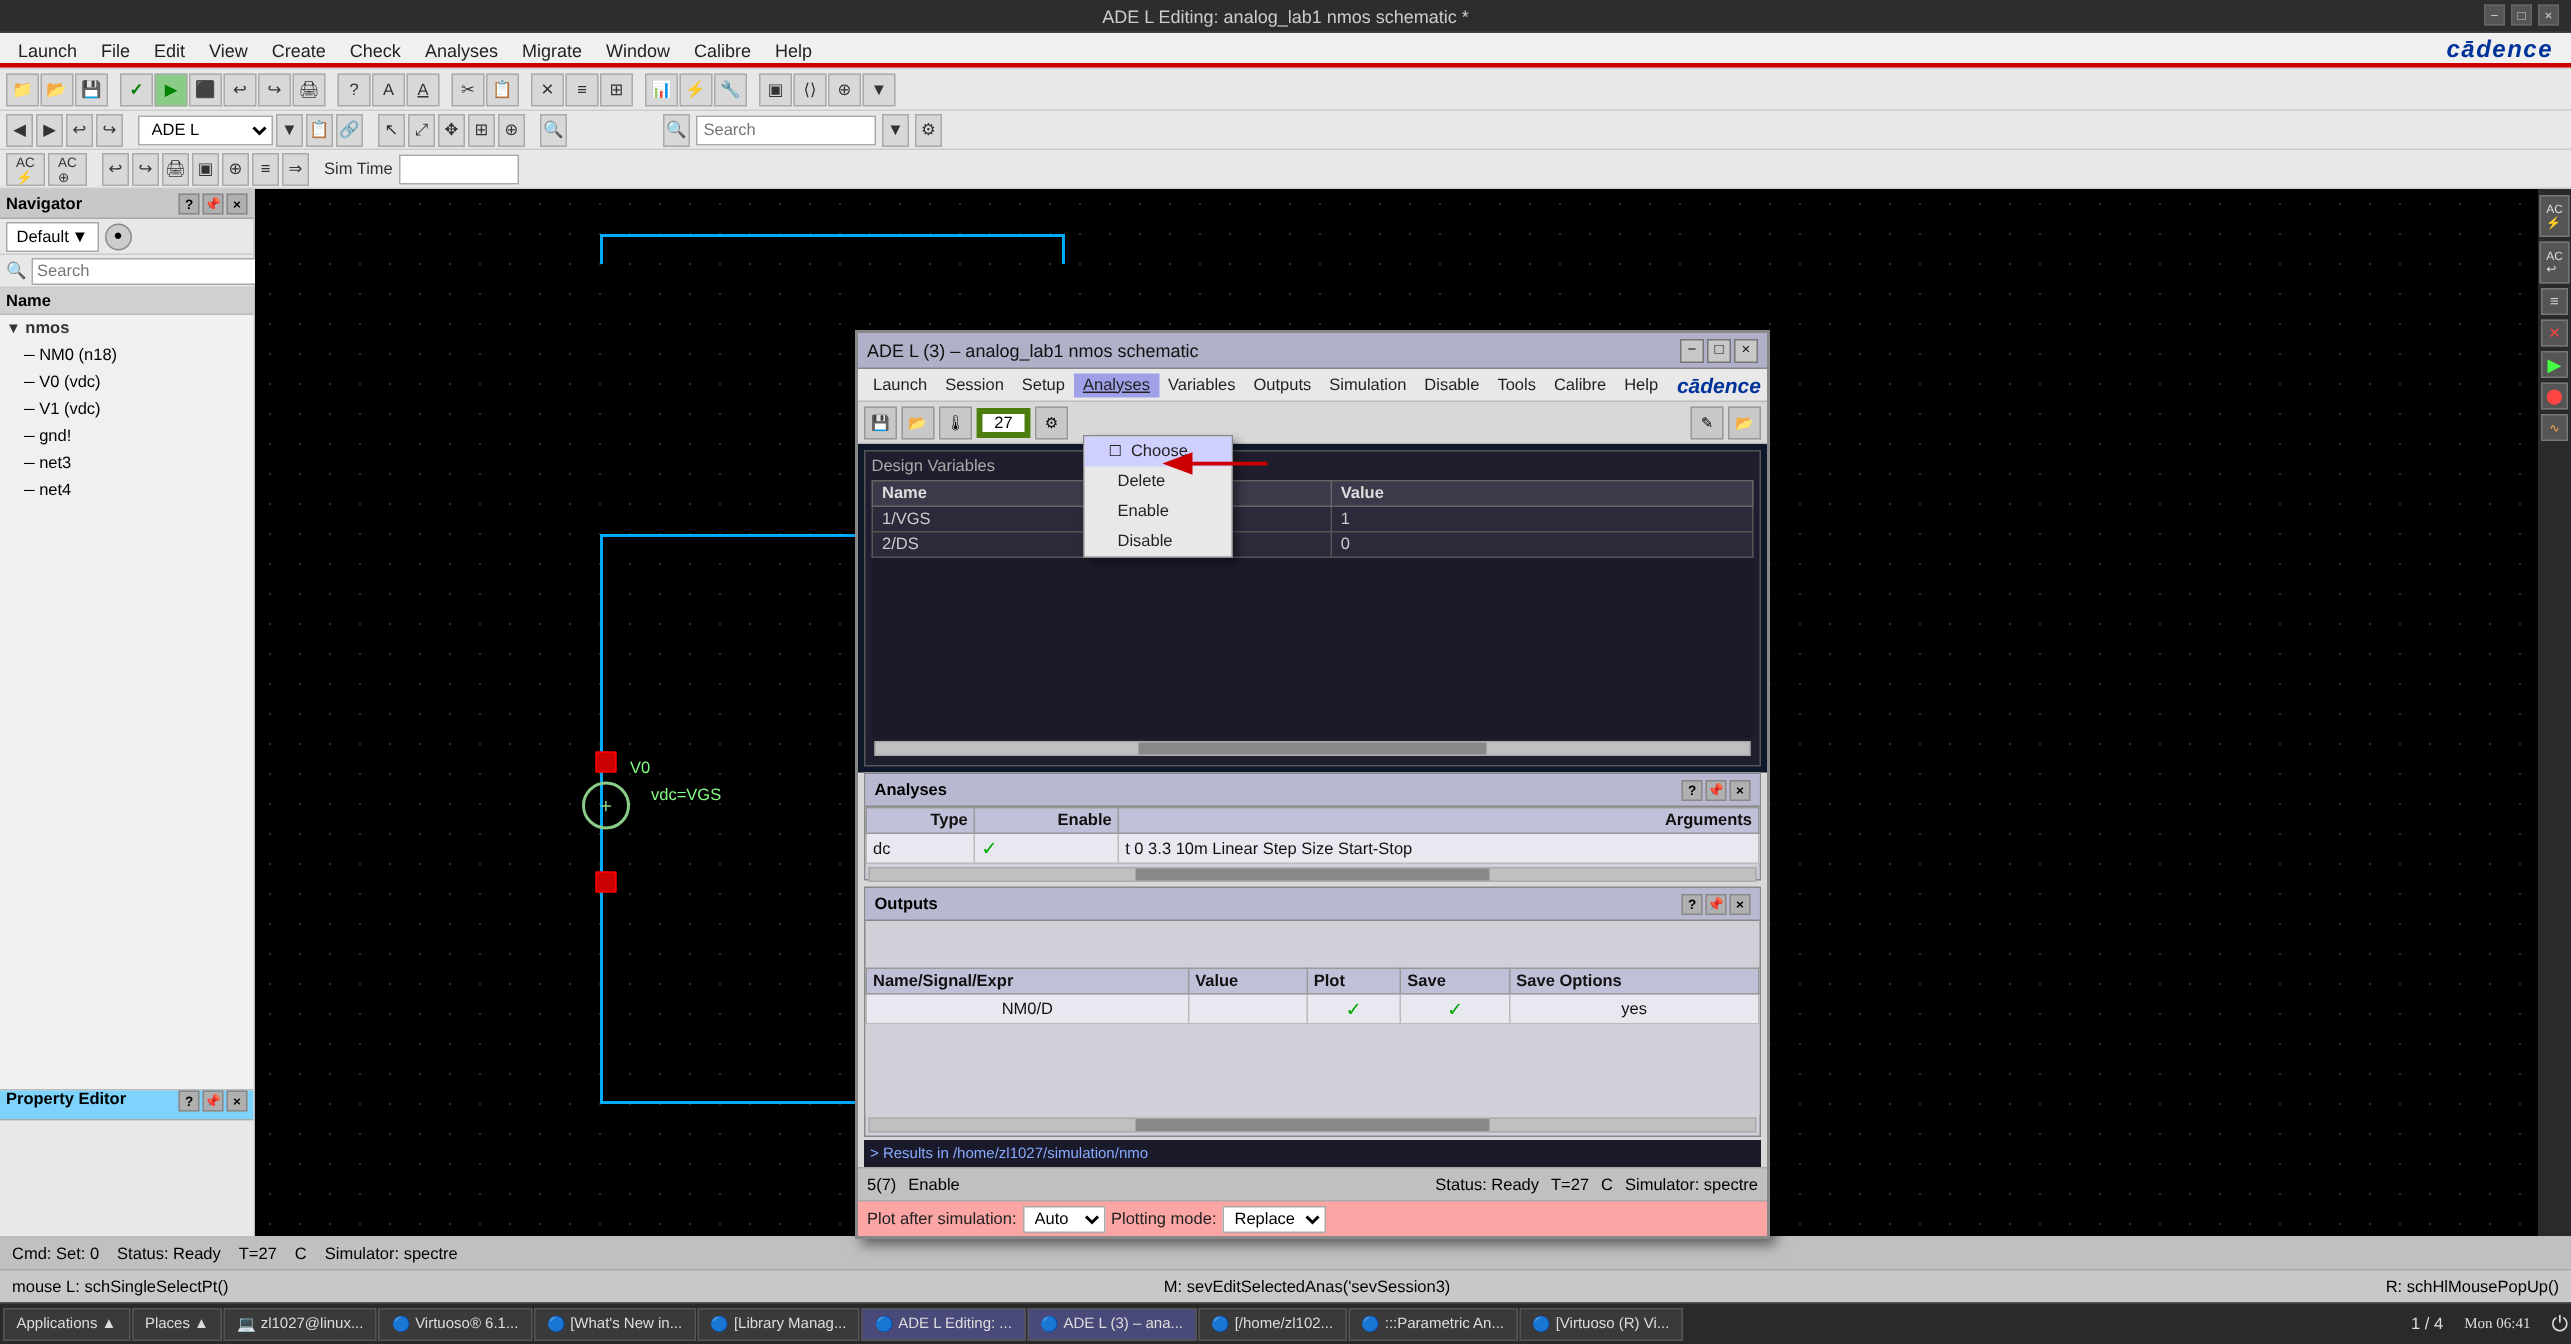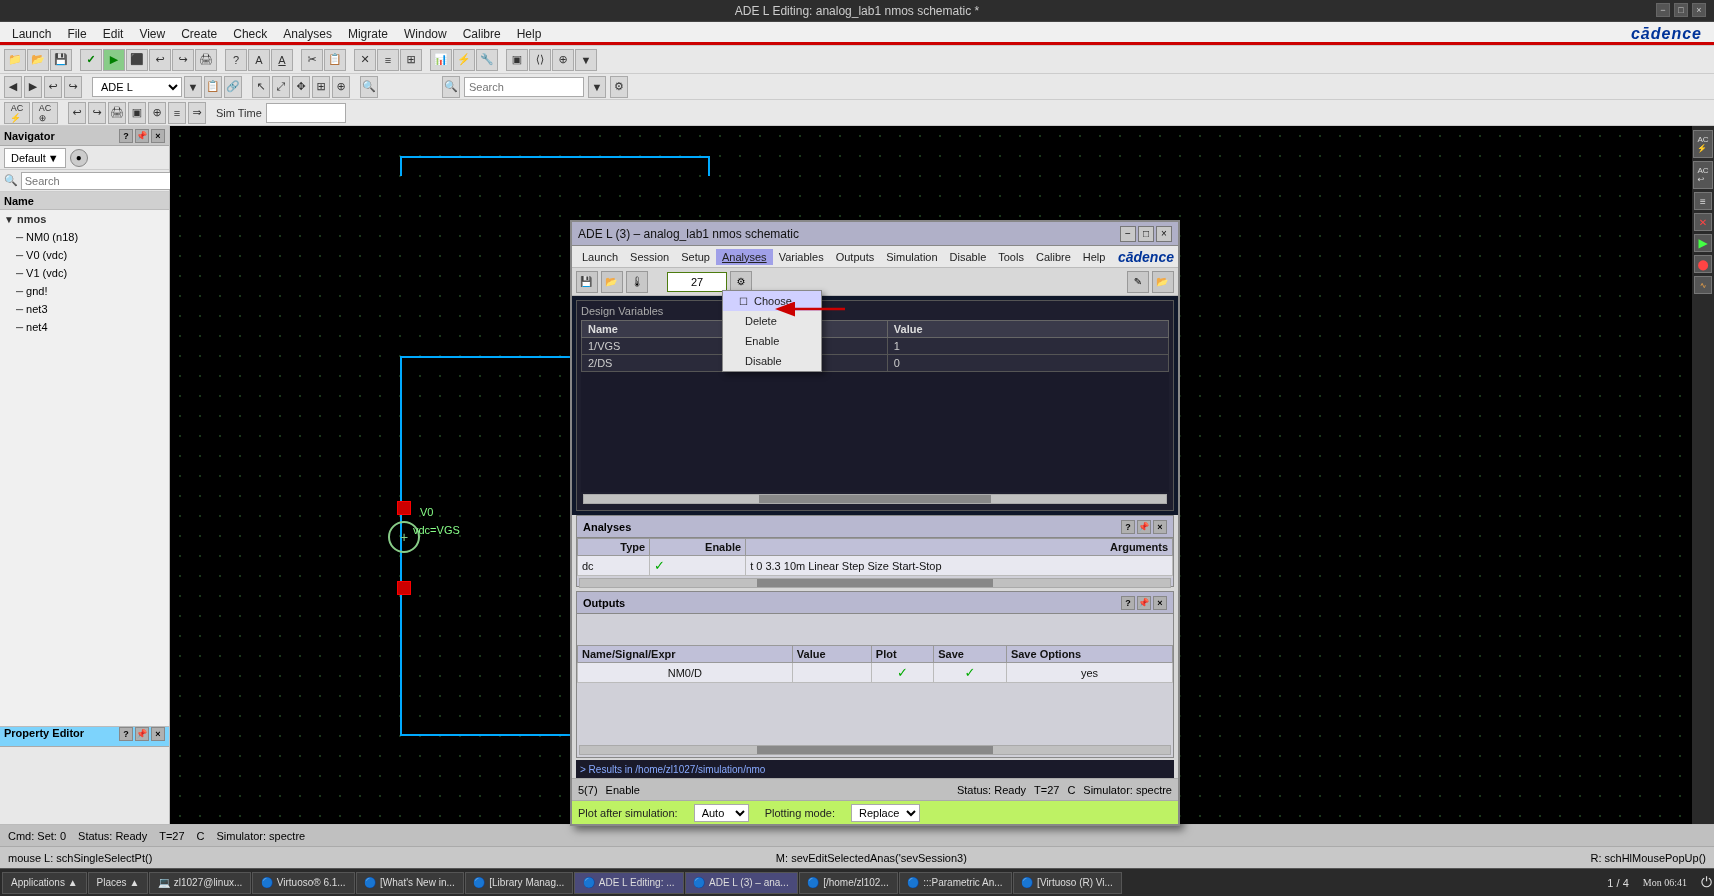--- a/index.html
+++ b/index.html
@@ -60,21 +60,21 @@
     #ade-dialog { position: absolute; left: 570px; top: 220px; width: 610px; background: #d8d8d8; border: 2px solid #888; box-shadow: 4px 4px 8px rgba(0,0,0,0.5); z-index: 100; }
     #ade-titlebar { background: #b0b0c8; height: 24px; display: flex; align-items: center; padding: 0 6px; font-size: 12px; color: #111; border-bottom: 1px solid #888; }
     #ade-title-controls { margin-left: auto; display: flex; gap: 2px; }
     .ade-ctrl { width: 16px; height: 16px; background: #c8c8c8; border: 1px solid #777; cursor: pointer; font-size: 10px; display: flex; align-items: center; justify-content: center; }
     #ade-menubar { background: #e8e8e8; height: 22px; display: flex; align-items: center; padding: 0 4px; border-bottom: 1px solid #bbb; }
     .ade-menu { padding: 2px 6px; font-size: 11px; color: #222; cursor: pointer; }
     .ade-menu.active { background: #a0a0e8; text-decoration: underline; }
     #ade-cadence { margin-left: auto; color: #003399; font-size: 14px; font-style: italic; font-weight: bold; }
     #ade-toolbar { background: #d8d8d8; height: 28px; display: flex; align-items: center; padding: 0 4px; gap: 3px; border-bottom: 1px solid #bbb; }
     .ade-tb-btn { width: 22px; height: 22px; background: #c8c8c8; border: 1px solid #999; cursor: pointer; display: flex; align-items: center; justify-content: center; font-size: 10px; }
-    .ade-temp-input { width: 60px; height: 20px; border: 1px solid #4d7c0f; background: #fff; font-size: 11px; text-align: center; margin-left: 16px; }
+    .ade-temp-input { width: 36px; height: 20px; border: 4px solid #4d7c0f; background: #fff; font-size: 11px; text-align: center; }
     .dv-table { width: 100%; border-collapse: collapse; }
     .dv-table th { background: #444; color: #eee; font-size: 11px; padding: 2px 6px; text-align: left; border: 1px solid #666; }
     .dv-table td { background: #333; color: #ddd; font-size: 11px; padding: 2px 6px; border: 1px solid #555; }
 
     
     #analyses-panel { background: #d0d0d8; border: 1px solid #888; }
     .analyses-header { background: #b8b8d0; height: 22px; display: flex; align-items: center; padding: 0 6px; font-size: 11px; font-weight: bold; border-bottom: 1px solid #888; }
     .panel-header-controls { margin-left: auto; display: flex; gap: 2px; }
     .analyses-table { width: 100%; border-collapse: collapse; }
     .analyses-table th { background: #c0c0d8; color: #111; font-size: 11px; padding: 2px 4px; border: 1px solid #999; text-align: right; }
@@ -295,21 +295,21 @@
 
     <div style="position:absolute; left:230px; top:230px; width:310px; height:380px; border:2px solid #00aaff; background:transparent;"></div>
 
     <div style="position:absolute; left:227px; top:375px; width:14px; height:14px; background:#cc0000; border:1px solid #ff0000;"></div>
     <div style="position:absolute; left:227px; top:455px; width:14px; height:14px; background:#cc0000; border:1px solid #ff0000;"></div>
 
     <div style="position:absolute; left:218px; top:395px; width:32px; height:32px; border-radius:50%; border:2px solid #88cc88; display:flex;align-items:center;justify-content:center;">
       <span style="color:#88cc88;font-size:14px;">+</span>
     </div>
     <span style="position:absolute; left:250px; top:380px; color:#88ff88; font-size:11px;">V0</span>
-    <span style="position:absolute; left:243px; top:398px; color:#88ff88; font-size:11px;">vdc=VGS</span>
+    <span style="position:absolute; left:264px; top:398px; color:#88ff88; font-size:11px;">vdc=VGS</span>
 
     <div style="position:absolute; left:662px; top:510px; display:flex;flex-direction:column;align-items:center;">
       <div style="width:2px; height:40px; background:#00ff88;"></div>
       <div style="width:20px; height:2px; background:#00ff88; margin-top:2px;"></div>
       <div style="width:14px; height:2px; background:#00ff88; margin-top:3px;"></div>
       <div style="width:8px; height:2px; background:#00ff88; margin-top:3px;"></div>
       <span style="color:#00ff88; font-size:11px; margin-top:2px;">gnd</span>
     </div>
   </div>
 
@@ -461,21 +461,21 @@
   <div id="ade-status" style="background:#c0c0c0;height:22px;display:flex;align-items:center;padding:0 6px;gap:8px;font-size:11px;border-top:1px solid #aaa;">
     <span>5(7)</span>
     <span>Enable</span>
     <div style="flex:1;"></div>
     <span>Status: Ready</span>
     <span>T=27</span>
     <span>C</span>
     <span>Simulator: spectre</span>
   </div>
 
-  <div id="ade-plot-bar" style="background:#bef264;height:24px;display:flex;align-items:center;padding:0 6px;gap:16px;font-size:11px;border-top:1px solid #aaa;">
+  <div id="ade-plot-bar" style="background:#fca5a5;height:24px;display:flex;align-items:center;padding:0 6px;gap:4px;font-size:11px;border-top:1px solid #aaa;">
     <span class="plot-label">Plot after simulation:</span>
     <select class="plot-select">
       <option>Auto</option>
       <option>All</option>
       <option>None</option>
     </select>
     <span class="plot-label">Plotting mode:</span>
     <select class="plot-select">
       <option>Replace</option>
       <option>Append</option>

